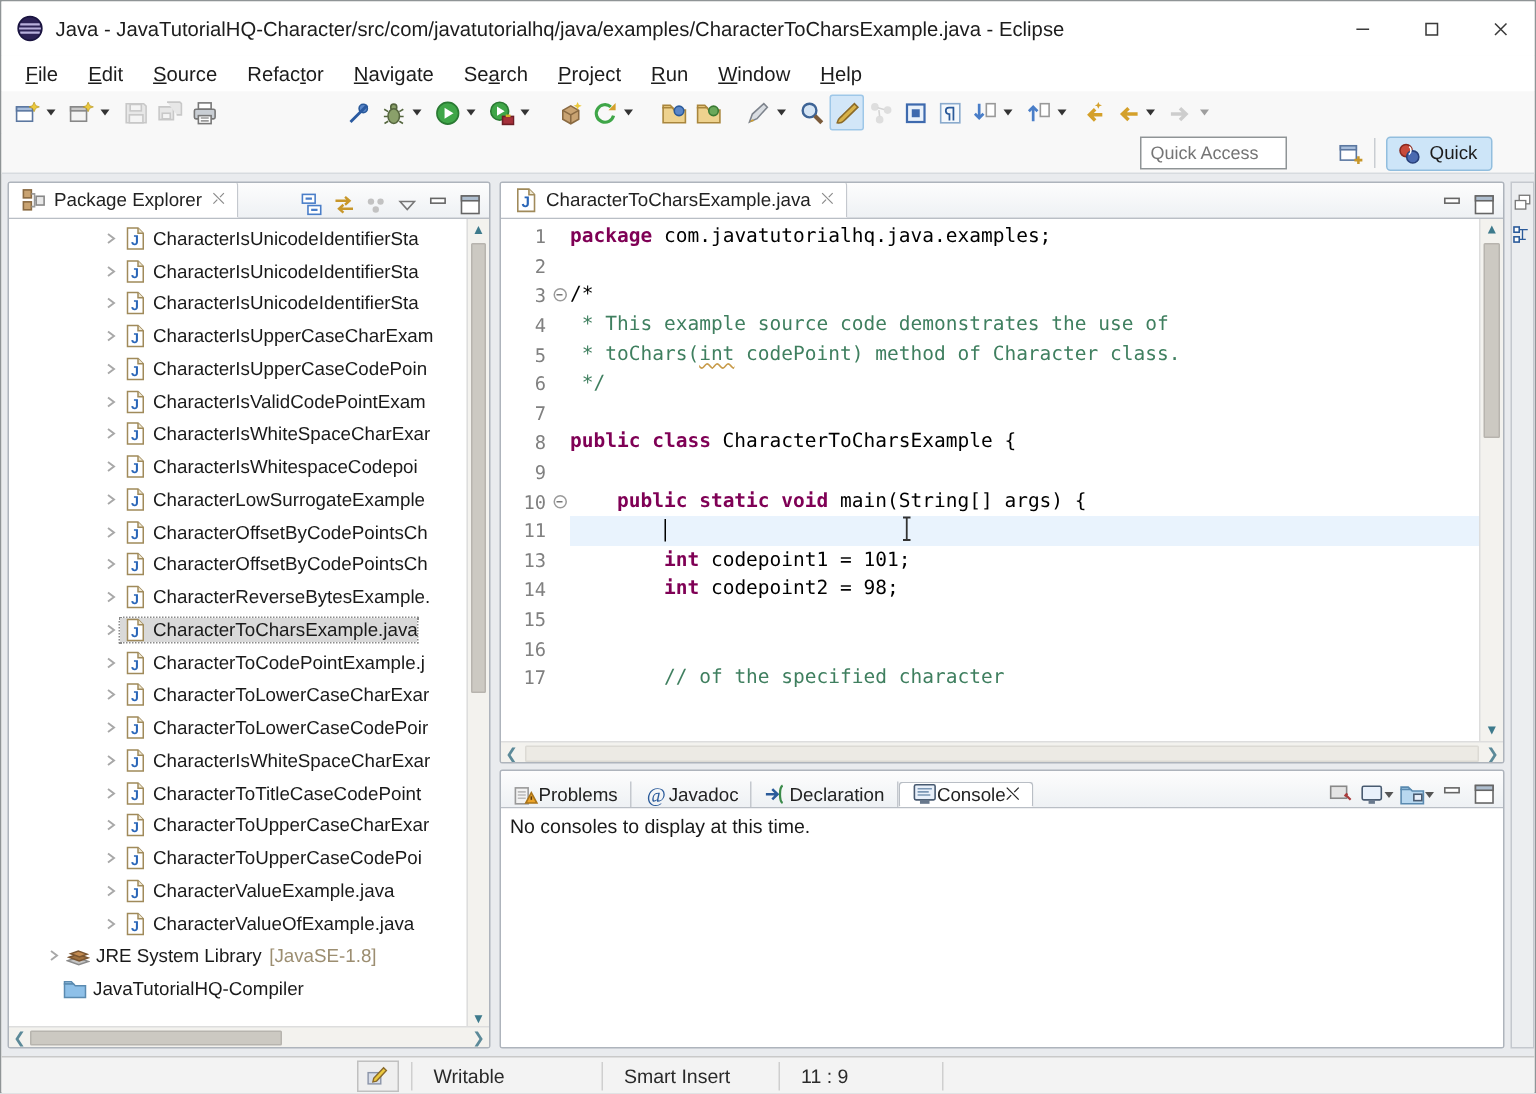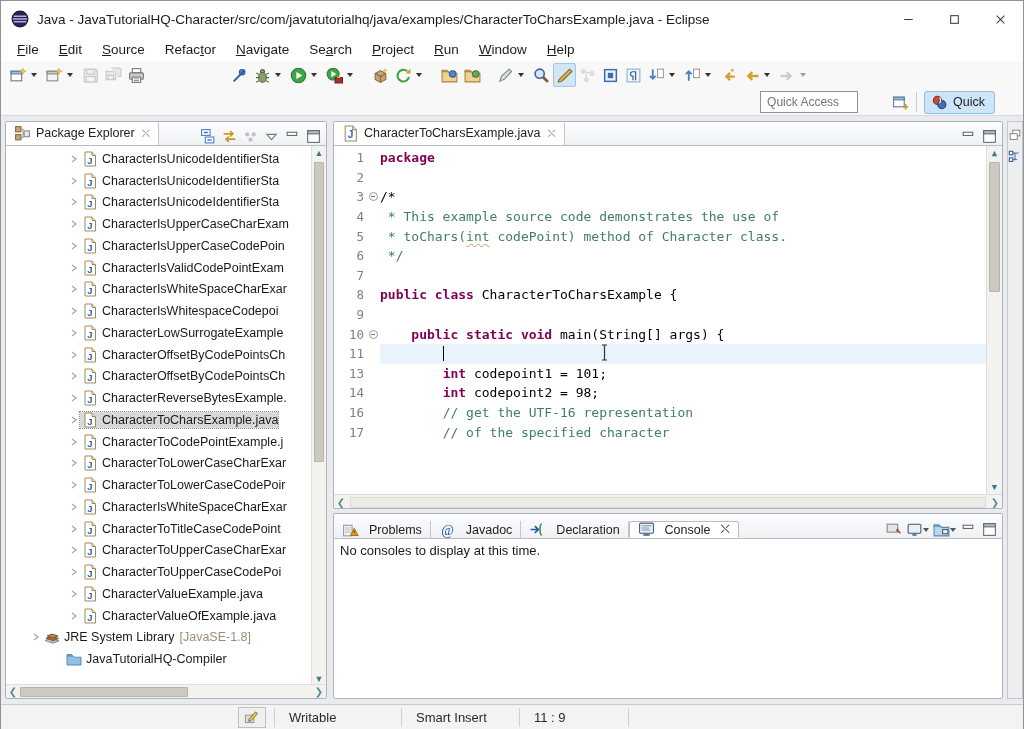--- a/index.html
+++ b/index.html
@@ -79,21 +79,21 @@
   .kw { color:#7f0055; font-weight:bold; }
   .cm { color:#3f7f5f; }
   .sq { text-decoration:underline wavy #c89b4a; text-decoration-thickness:1px; text-underline-offset:2px; }
   .caret { display:inline-block; width:1.5px; height:15px; background:#000; }
   .ed-vscroll { position:absolute; right:0; top:0; bottom:0; width:16px; background:#f3f2ee; border-left:1px solid #ddd; }
   .ed-hscroll { height:16px; background:#f3f2ee; border-top:1px solid #ddd; display:flex; align-items:center; }
   .ibeam { position:absolute; }
 
   
   #console { left:332px; top:397px; width:670px; height:186px; }
-  .ctab { display:flex; align-items:center; gap:10px; height:17px; padding:0 8px; font-size:12.5px; color:#222; border-right:1px solid #c4c8ce; }
+  .ctab { display:flex; align-items:center; gap:0; height:17px; padding:0 8px; font-size:12.5px; color:#222; border-right:1px solid #c4c8ce; }
   .ctab.selected { background:#fff; border:1px solid #b9bec5; border-bottom-color:#fff; border-top-left-radius:3px; border-top-right-radius:3px; }
   .console-body { height:160px; background:#fff; padding:4px 6px; font-size:13px; color:#1a1a1a; }
 
   
   #rstrip { position:absolute; left:1006px; top:5px; width:16px; height:578px; background:#eceef0; border:1px solid #c4c8ce; display:flex; flex-direction:column; align-items:center; gap:8px; padding-top:6px; }
   #rstrip .bicon { width:14px; height:14px; }
 
   
   .statusbar { position:absolute; left:0; top:703px; width:100%; height:25px; background:#f3f3f3; border-top:1px solid #c9c9c9; display:flex; align-items:center; font-size:13px; color:#2a2a2a; }
   .sb-sep { width:1px; height:19px; background:#cfcfcf; }
@@ -799,21 +799,21 @@
                   <svg viewBox="0 0 16 16">
                     <path d="M1 11.5l6.5-2.2 7.5 2.7-6.5 2.2z" fill="#c4c4c4" stroke="#8a8a8a"></path>
                     <path d="M2 9.2l5.8-2 6.8 2.4-5.8 2z" fill="#a0713f" stroke="#7a5530"></path>
                     <path d="M3.2 6.8l5-1.7 5.8 2-5 1.8z" fill="#c28a50" stroke="#7a5530"></path>
                   </svg>
                 </span>
                 <span>JRE System Library</span>
               </span>
               <span class="suffix">[JavaSE-1.8]</span>
             </div>
-            <div class="trow" style="padding-left: 22px; margin-left: 24px;">
+            <div class="trow" style="padding-left: 22px;">
               <span class="expander"></span>
               <span style="display: flex; align-items: center;">
                 <span class="icn">
                   <svg viewBox="0 0 16 16">
                     <path d="M1 5V3.5h4.6L7 5z" fill="#aed4f0" stroke="#5a8ab0"></path>
                     <path d="M1 5h6l1.2 1.2H15V14H1z" fill="#8ec0e8" stroke="#5a8ab0"></path>
                   </svg>
                 </span>
                 <span>JavaTutorialHQ-Compiler</span>
               </span>
@@ -857,21 +857,21 @@
                 <rect x="2.5" y="2.5" width="11" height="3" fill="#aebecf" stroke="#666"></rect>
               </svg>
             </span>
           </div>
       </div>
       <div class="code-wrap">
         <div class="code-lines" id="code">
             <div class="cline">
               <span class="lnum">1</span>
               <span class="foldc"></span>
-              <span class="ctext"><span class="kw">package</span></span>
+              <span class="ctext"><span class="kw">package</span><span> com.javatutorialhq.java.examples;</span></span>
             </div>
             <div class="cline">
               <span class="lnum">2</span>
               <span class="foldc"></span>
               <span class="ctext"></span>
             </div>
             <div class="cline">
               <span class="lnum">3</span>
               <span class="foldc">
                 <span class="foldmark"></span>
@@ -924,23 +924,28 @@
               <span class="lnum">13</span>
               <span class="foldc"></span>
               <span class="ctext"><span>        </span><span class="kw">int</span><span> codepoint1 = 101;</span></span>
             </div>
             <div class="cline">
               <span class="lnum">14</span>
               <span class="foldc"></span>
               <span class="ctext"><span>        </span><span class="kw">int</span><span> codepoint2 = 98;</span></span>
             </div>
             <div class="cline">
+              <span class="lnum">15</span>
+              <span class="foldc"></span>
+              <span class="ctext"></span>
+            </div>
+            <div class="cline">
               <span class="lnum">16</span>
               <span class="foldc"></span>
-              <span class="ctext"><span>        </span><span class="cm">// get the UTF-16 representation</span></span>
+              <span class="ctext"><span>        </span></span>
             </div>
             <div class="cline">
               <span class="lnum">17</span>
               <span class="foldc"></span>
               <span class="ctext"><span>        </span><span class="cm">// of the specified character</span></span>
             </div>
           </div>
         <div class="ed-vscroll">
           <div class="varrow" style="top:0">▲</div>
           <div class="thumb" style="position:absolute;left:2px;right:2px;top:16px;height:130px"></div>

